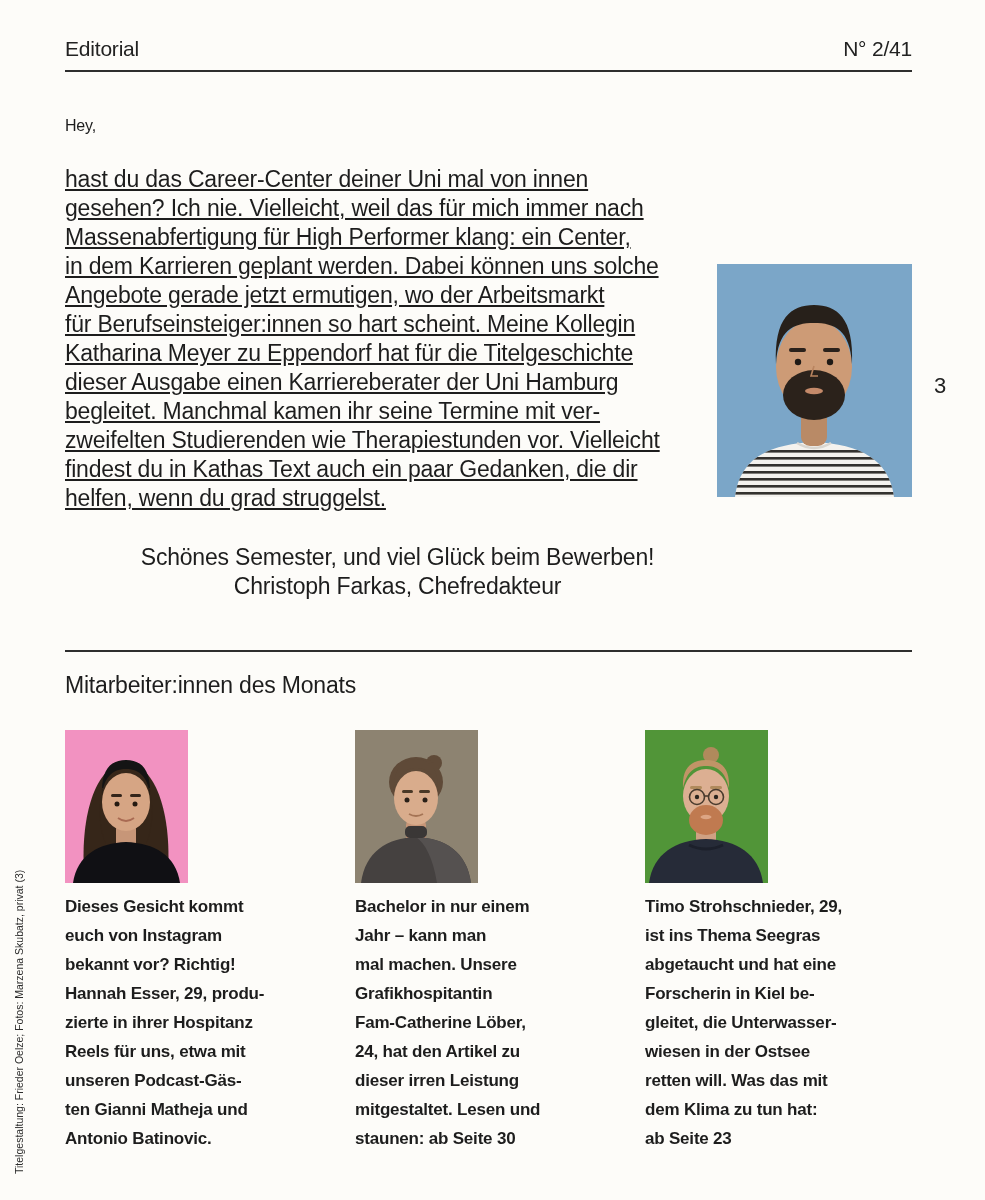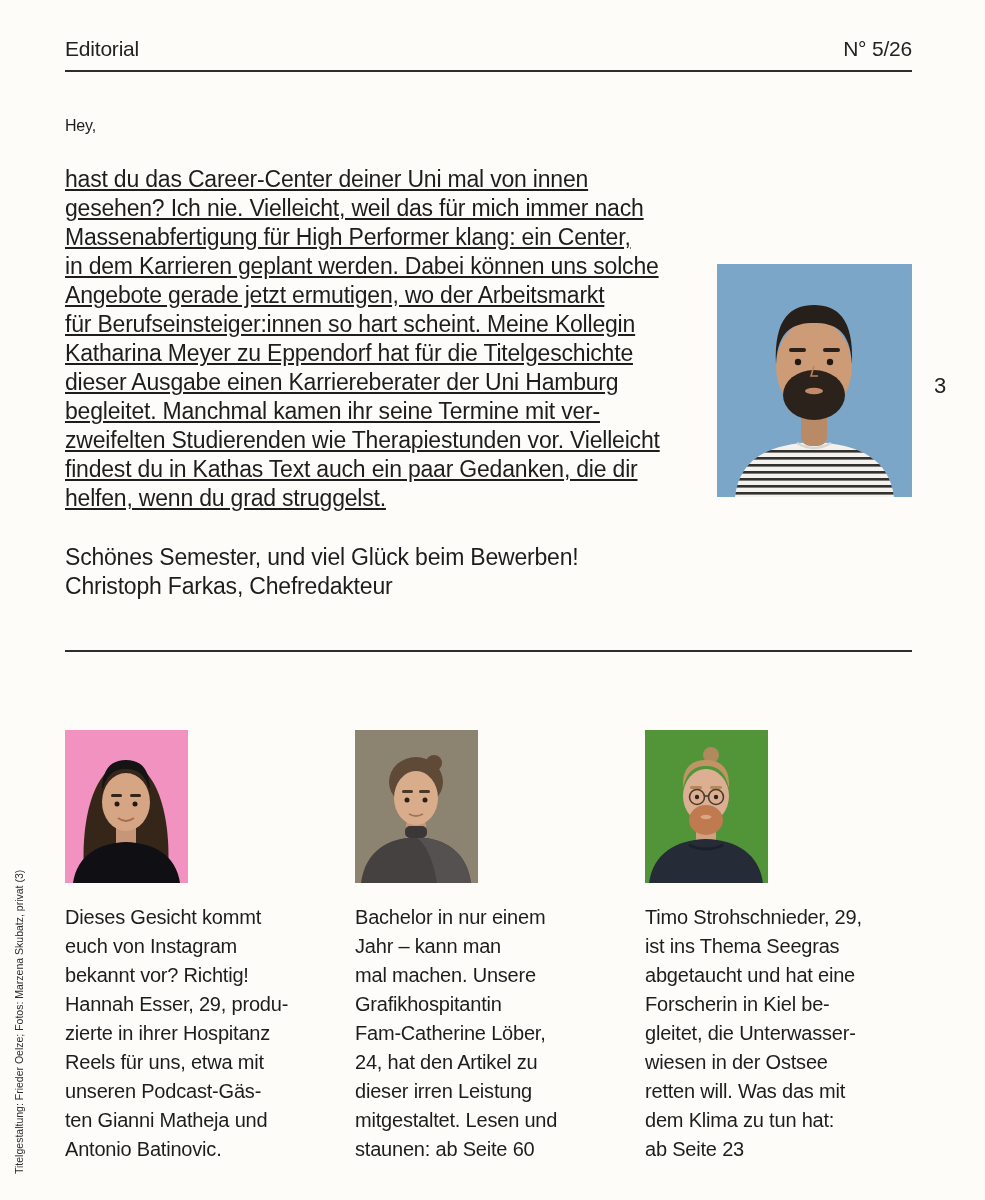--- a/index.html
+++ b/index.html
@@ -22,57 +22,57 @@
   .rule{position:absolute;left:65px;width:847px;height:1.5px;background:#2e2e2e;}
   .rule-top{top:70px;}
   .rule-mid{top:650px;}
   .greeting{position:absolute;left:65px;top:111px;font-size:16px;line-height:29px;}
   .body-text{
     position:absolute;left:65px;top:165px;width:665px;
     font-size:23px;line-height:29px;white-space:pre-line;text-decoration:underline;
   }
   .signoff{
     position:absolute;left:65px;top:543px;width:665px;
-    font-size:23px;line-height:29px;white-space:pre-line;
+    font-size:23px;line-height:29px;white-space:pre-line;text-align:center;
   }
   .main-portrait{
     position:absolute;left:717px;top:264px;width:195px;height:233px;margin:0;
   }
   .main-portrait svg{display:block;}
   .page-number{
     position:absolute;left:926px;top:373px;width:28px;
     font-size:22px;text-align:center;color:#222;
   }
   .section-title{
     position:absolute;left:65px;top:671px;
     font-size:23px;line-height:29px;
   }
   .contributor{position:absolute;top:730px;width:262px;}
   .contributor figure{margin:0;width:123px;height:153px;}
   .contributor-text{
-    position:absolute;top:173px;left:0;width:262px;
-    font-size:20px;line-height:29px;white-space:pre-line;
+    position:absolute;top:162px;left:0;width:262px;
+    font-size:17px;line-height:29px;white-space:pre-line;font-weight:bold;
   }
   .col-1{left:65px;}
   .col-2{left:355px;}
   .col-3{left:645px;}
   .credits{
     position:absolute;left:27px;top:1160px;width:302px;height:14px;
     font-size:10.5px;letter-spacing:0;color:#2c2c2c;white-space:nowrap;
     transform:rotate(-90deg);transform-origin:0 100%;
   }
 </style>
 </head>
 <body>
 
 <div class="page">
 
   <div class="header">
     <span>Editorial</span>
-    <span>N° 5/26</span>
+    <span>N° 2/41</span>
   </div>
   <div class="rule rule-top"></div>
 
   <div class="greeting">Hey,</div>
 
   <div class="body-text">hast du das Career-Center deiner Uni mal von innen
 gesehen? Ich nie. Vielleicht, weil das für mich immer nach
 Massenabfertigung für High Performer klang: ein Center,
 in dem Karrieren geplant werden. Dabei können uns solche
 Angebote gerade jetzt ermutigen, wo der Arbeitsmarkt
@@ -114,20 +114,21 @@
     </svg>
   </figure>
 
   <div class="page-number">3</div>
 
   <div class="signoff">Schönes Semester, und viel Glück beim Bewerben!
 Christoph Farkas, Chefredakteur</div>
 
   <div class="rule rule-mid"></div>
 
+  <div class="section-title">Mitarbeiter:innen des Monats</div>
 
   <div class="contributor col-1">
     <figure>
       <svg width="123" height="153" viewBox="0 0 123 153">
         <rect x="0" y="0" width="123" height="153" fill="#f292c1"></rect>
         <path d="M20,153 C14,98 26,36 61,32 C96,36 108,98 102,153 Z" fill="#362619"></path>
         <rect x="51" y="92" width="20" height="28" rx="7" fill="#c79678"></rect>
         <path d="M8,153 C12,125 34,113 61,112 C89,113 111,125 115,153 Z" fill="#101014"></path>
         <ellipse cx="61" cy="72" rx="24" ry="29" fill="#d6a584"></ellipse>
         <path d="M37,64 C36,38 47,30 61,30 C75,30 86,38 85,64 C82,45 73,39 61,39 C49,39 40,45 37,64 Z" fill="#141414"></path>
@@ -171,21 +172,21 @@
       </svg>
     </figure>
     <div class="contributor-text">Bachelor in nur einem
 Jahr – kann man
 mal machen. Unsere
 Grafikhospitantin
 Fam-Catherine Löber,
 24, hat den Artikel zu
 dieser irren Leistung
 mitgestaltet. Lesen und
-staunen: ab Seite 60</div>
+staunen: ab Seite 30</div>
   </div>
 
   <div class="contributor col-3">
     <figure>
       <svg width="123" height="153" viewBox="0 0 123 153">
         <rect x="0" y="0" width="123" height="153" fill="#519538"></rect>
         <circle cx="66" cy="25" r="8" fill="#b08a5c"></circle>
         <rect x="51" y="88" width="20" height="28" rx="7" fill="#cfa183"></rect>
         <path d="M4,153 C8,124 30,110 61,109 C92,110 114,124 118,153 Z" fill="#262b38"></path>
         <path d="M44,115 Q61,123 78,115" stroke="#1c202b" stroke-width="3" fill="none"></path>

